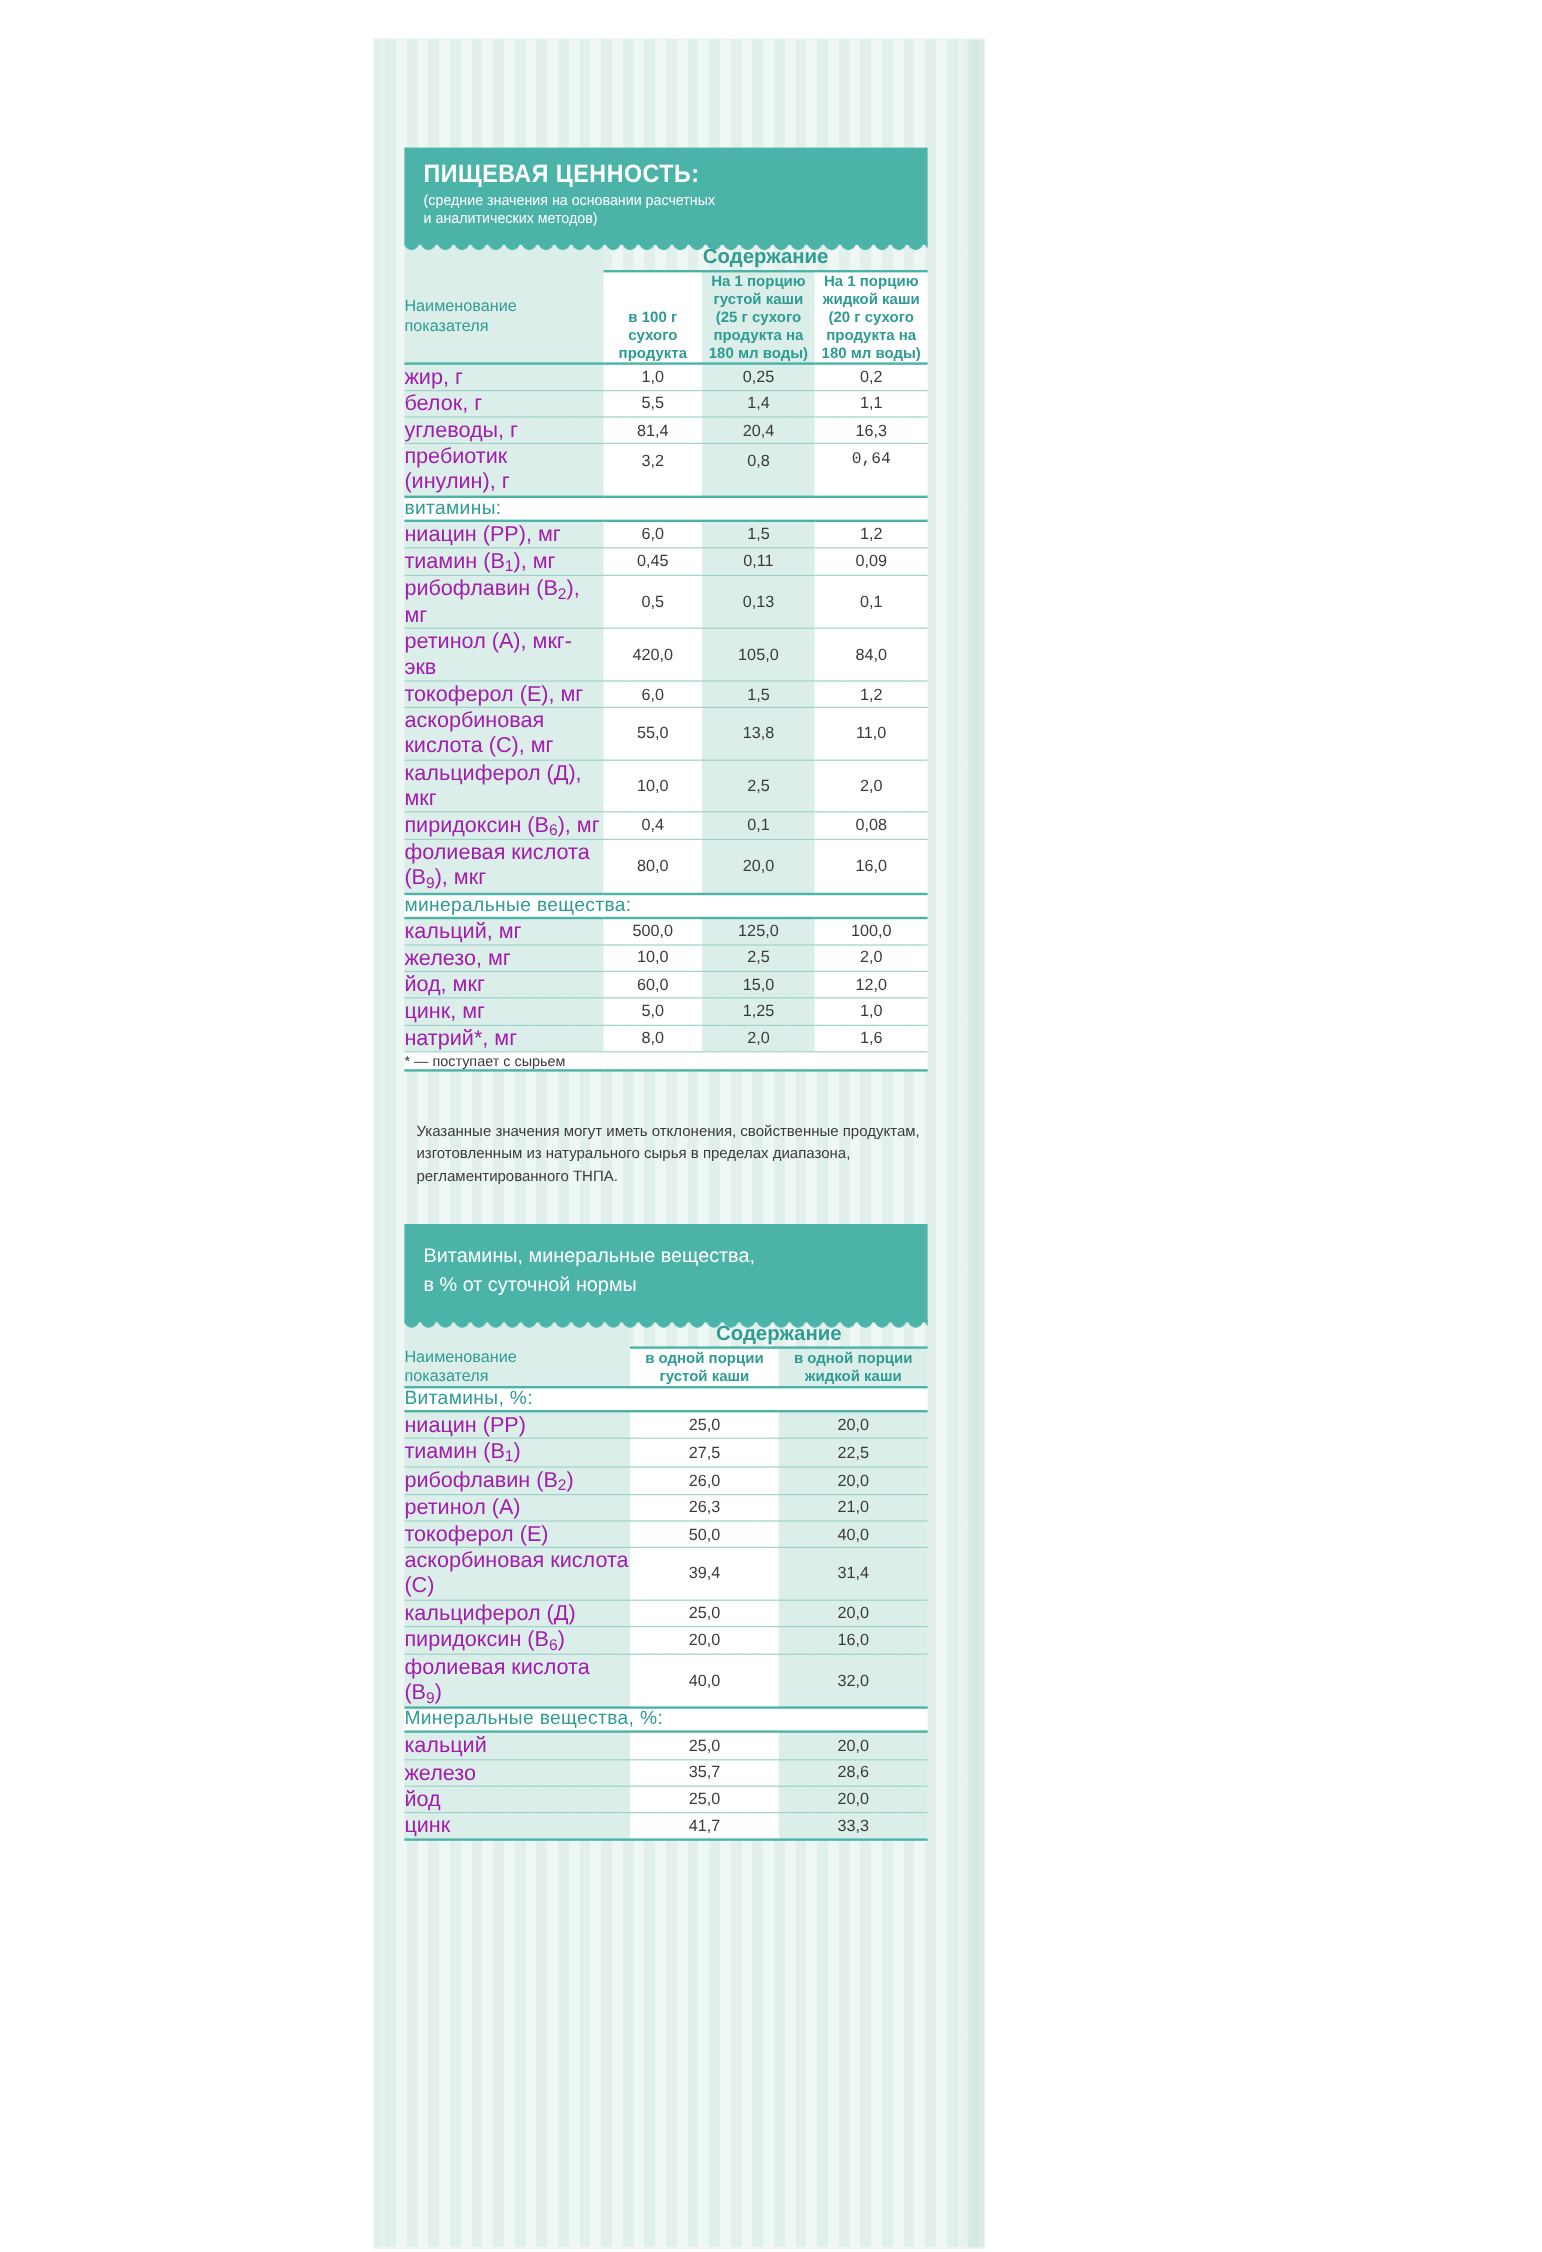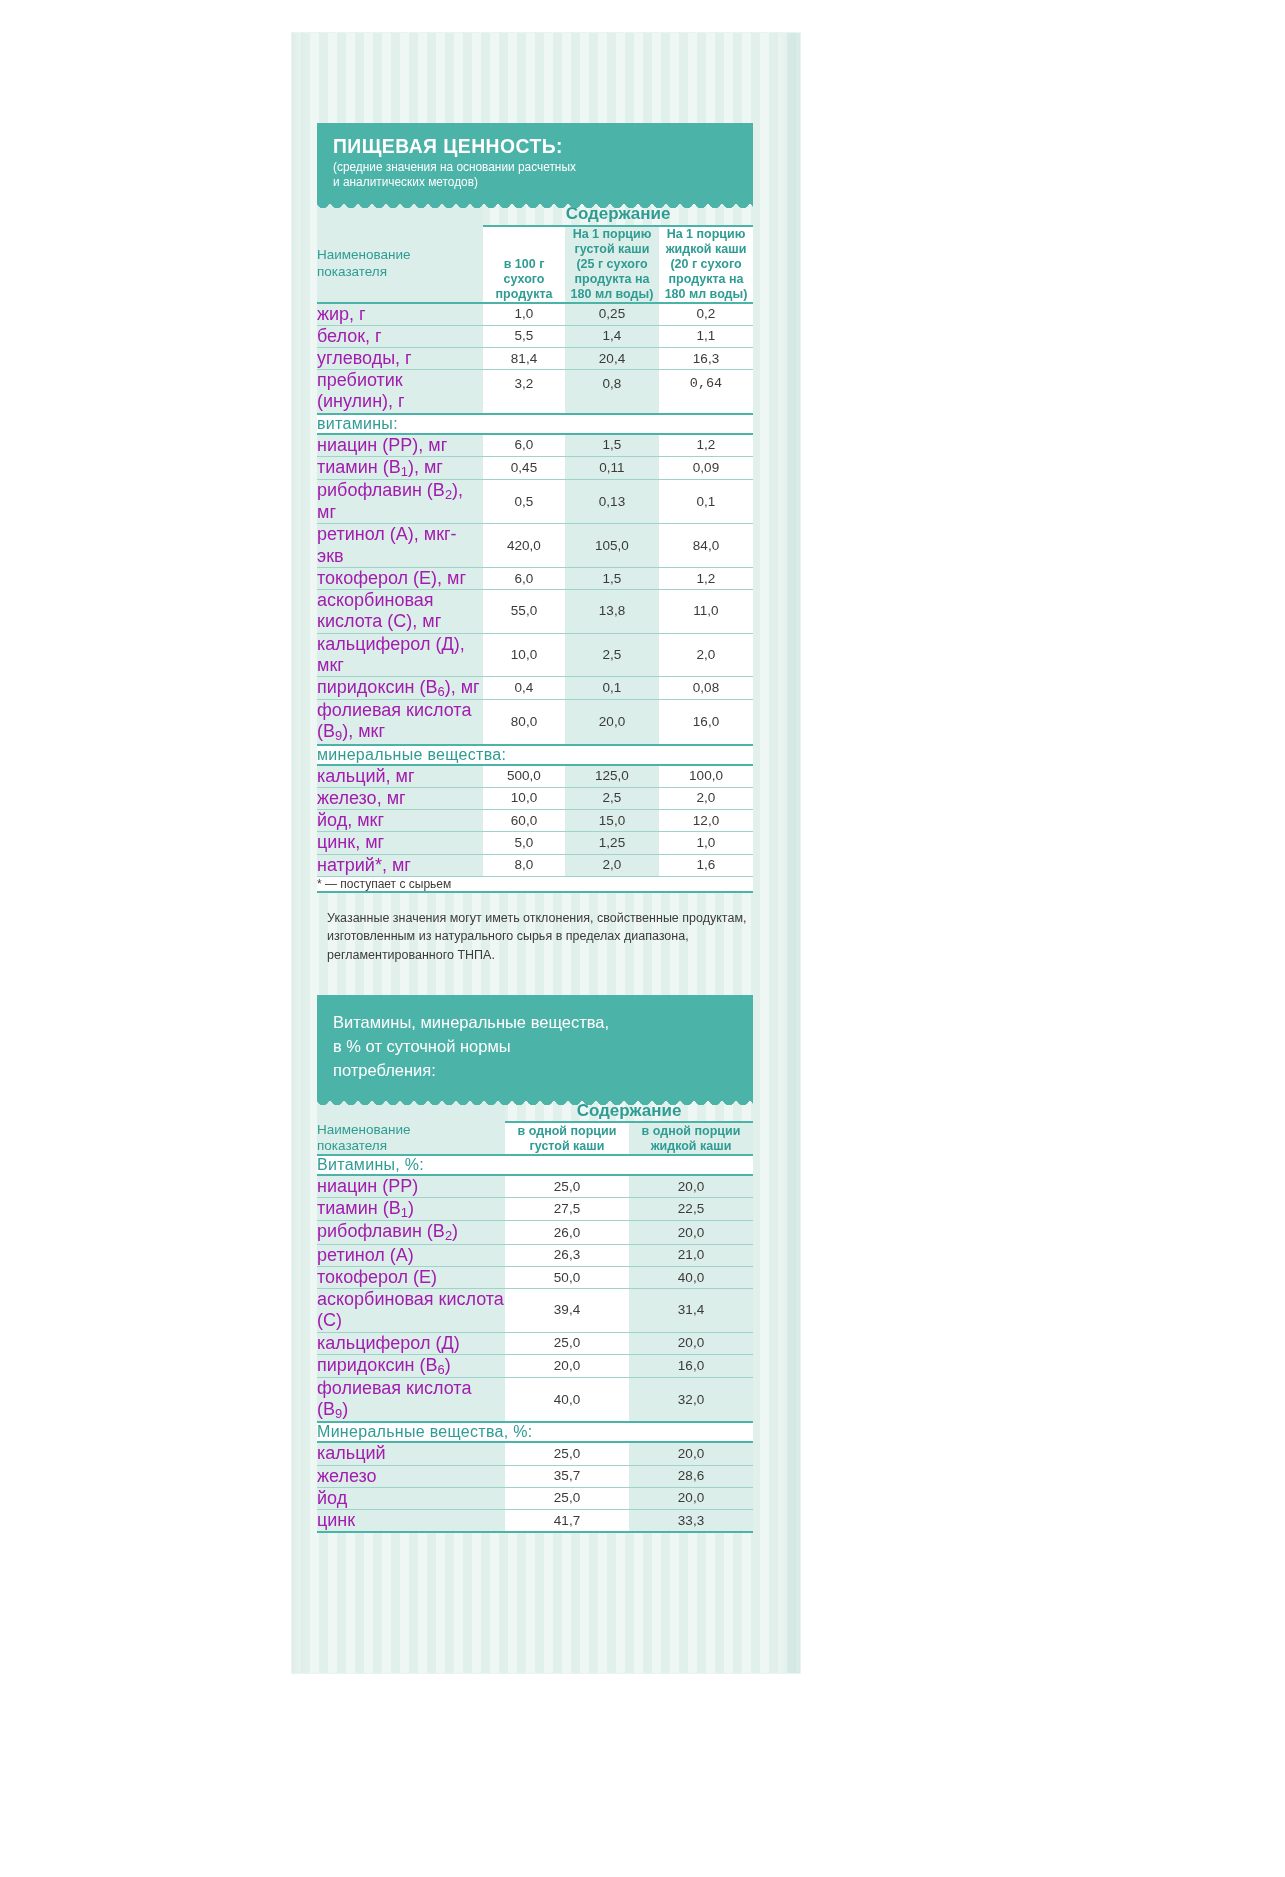--- a/index.html
+++ b/index.html
@@ -10,24 +10,24 @@
   body {
     width: 1285px;
     height: 1877px;
     position: relative;
     font-family: "Liberation Sans", sans-serif;
   }
 
   
   #package {
     position: absolute;
-    left: 292px;
+    left: 312px;
     top: 33px;
     width: 508px;
-    height: 1640px;
+    height: 1840px;
     background:
       repeating-linear-gradient(
         to right,
         #eef7f4 0px, #eef7f4 9px,
         #e2f0ec 9px, #e2f0ec 18px
       );
     box-shadow: 0 0 0 1px #e9f4f1;
   }
   
   #package::after {
@@ -163,20 +163,21 @@
     font-size: 12px;
     padding: 5px 5px 5px 12px;
     margin-left: 48px;
   }
 
   .disclaimer {
     color: #3b3b3b;
     font-size: 12.5px;
     line-height: 1.5;
     padding: 16px 10px 0 10px;
+    margin-top: 25px;
   }
 
   sub { font-size: 0.72em; vertical-align: -0.22em; }
   .spacer-md { height: 30px; }
 </style>
 </head>
 <body>
 
 <div id="package">
   <div class="content">
@@ -362,21 +363,20 @@
       <div>Указанные значения могут иметь отклонения, свойственные продуктам,</div>
       <div>изготовленным из натурального сырья в пределах диапазона,</div>
       <div>регламентированного ТНПА.</div>
     </div>
 
     <div class="spacer-md"></div>
 
     <div class="banner wavy-bottom" style="width:436px;padding:16px 16px 18px 16px;">
       <div class="banner-multiline">Витамины, минеральные вещества,</div>
       <div class="banner-multiline">в % от суточной нормы</div>
-      <div class="banner-multiline">потребления:</div>
     </div>
 
     <table class="nut" style="width:436px;">
       <colgroup>
         <col style="width:188px;">
         <col style="width:124px;">
         <col style="width:124px;">
       </colgroup>
 
       <tbody>

